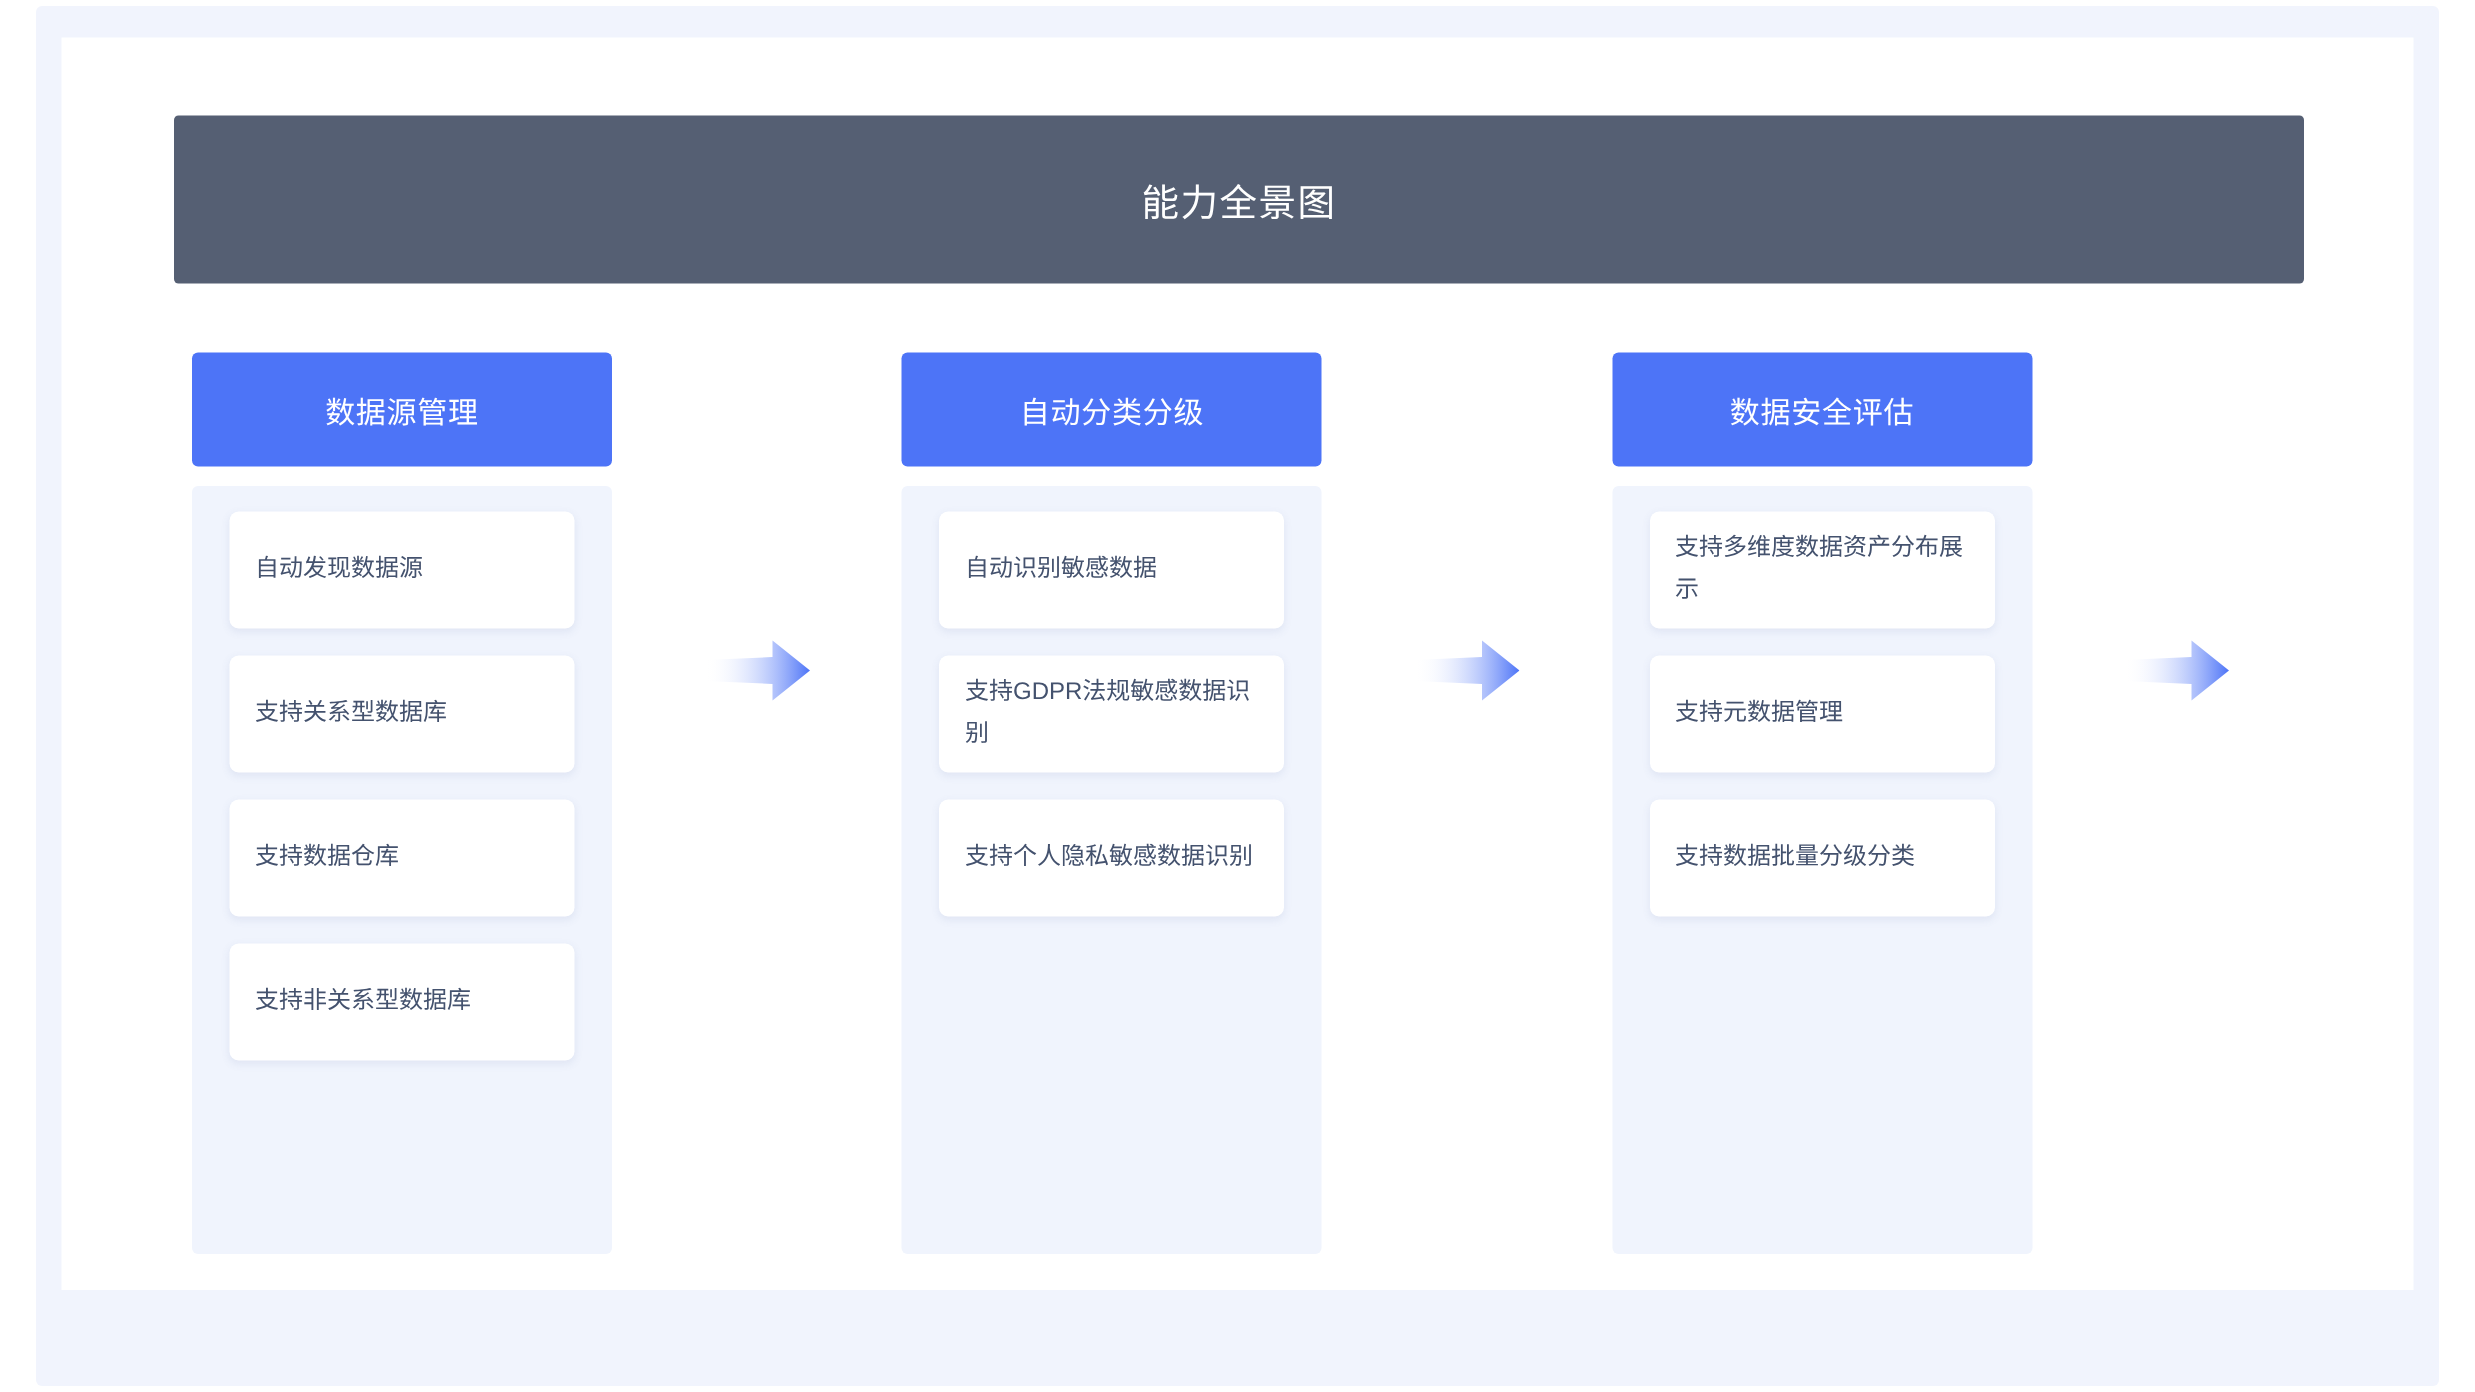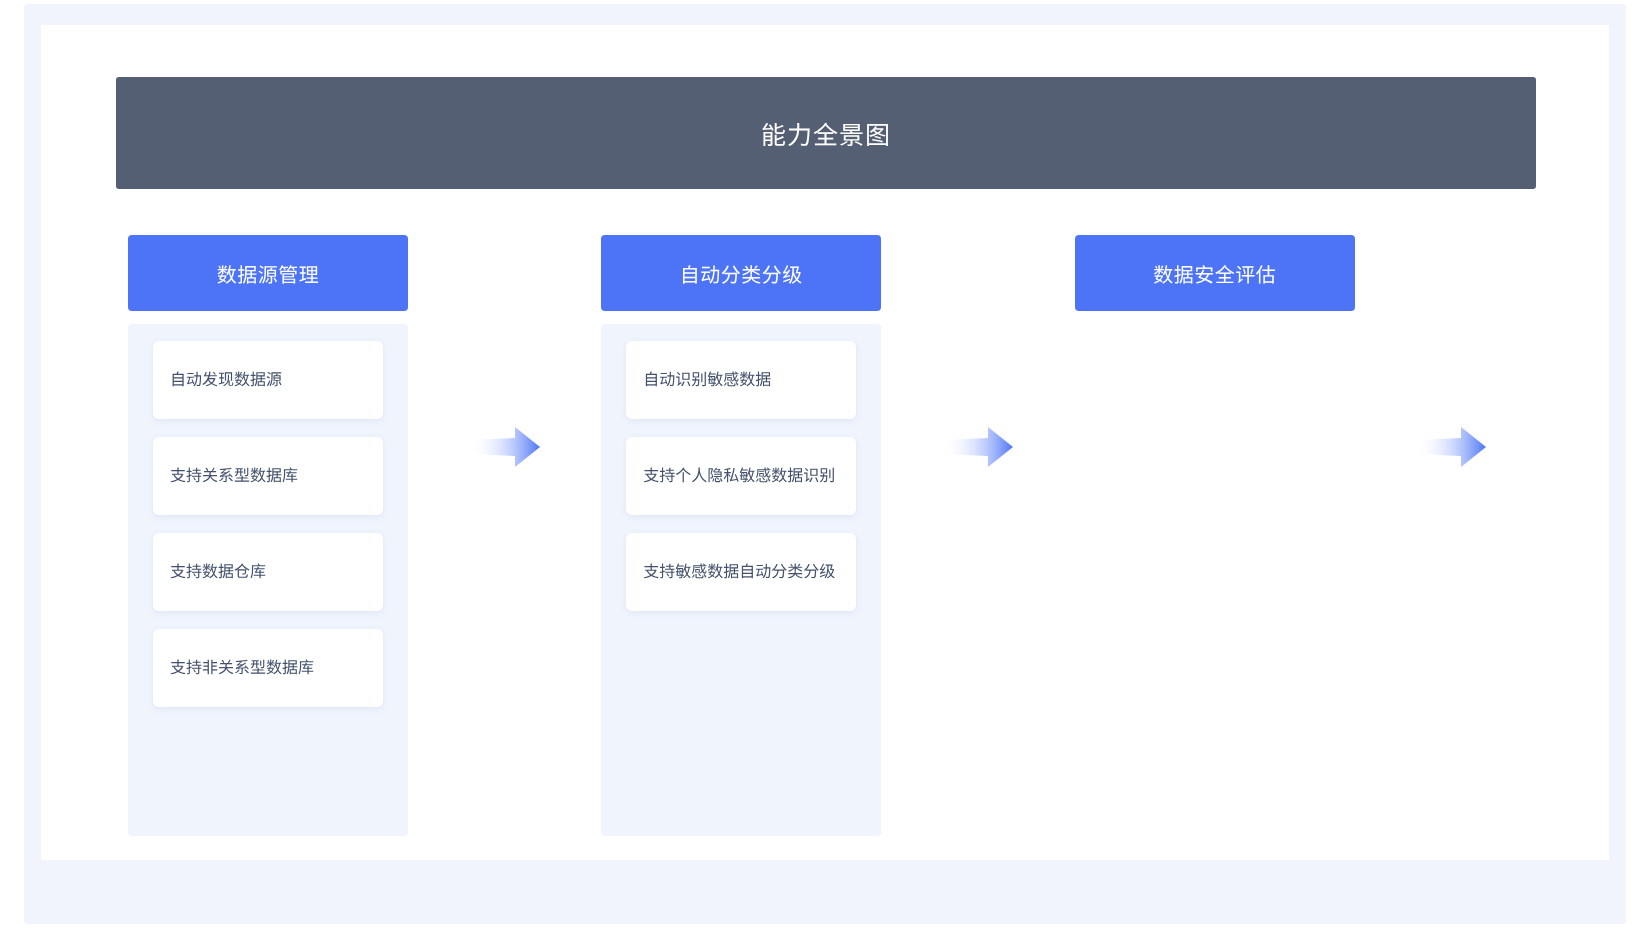--- a/index.html
+++ b/index.html
@@ -181,44 +181,55 @@
 
       <div class="column">
         <div class="col-header">
           <span class="col-header-text">自动分类分级</span>
         </div>
         <div class="col-panel">
           <div class="feature-card">
             <span class="feature-card-text">自动识别敏感数据</span>
           </div>
           <div class="feature-card">
+            <span class="feature-card-text">支持GDPR法规敏感数据识别</span>
+          </div>
+          <div class="feature-card">
             <span class="feature-card-text">支持个人隐私敏感数据识别</span>
-          </div>
-          <div class="feature-card">
-            <span class="feature-card-text">支持敏感数据自动分类分级</span>
           </div>
         </div>
       </div>
 
       <div class="arrow-gap">
         <svg class="arrow-icon" viewBox="0 0 70 44">
           <defs>
             <linearGradient id="agrad2" x1="0" y1="0" x2="1" y2="0">
               <stop offset="0%" stop-color="#ffffff" stop-opacity="0"></stop>
               <stop offset="100%" stop-color="#4d74f7" stop-opacity="1"></stop>
             </linearGradient>
           </defs>
           <path d="M0,15 L45,13 L45,2 L70,22 L45,42 L45,31 L0,29 Z" fill="url(#agrad2)"></path>
         </svg>
       </div>
 
       <div class="column">
         <div class="col-header">
           <span class="col-header-text">数据安全评估</span>
         </div>
+        <div class="col-panel">
+          <div class="feature-card">
+            <span class="feature-card-text">支持多维度数据资产分布展示</span>
+          </div>
+          <div class="feature-card">
+            <span class="feature-card-text">支持元数据管理</span>
+          </div>
+          <div class="feature-card">
+            <span class="feature-card-text">支持数据批量分级分类</span>
+          </div>
+        </div>
       </div>
 
       <div class="arrow-gap">
         <svg class="arrow-icon" viewBox="0 0 70 44">
           <defs>
             <linearGradient id="agrad3" x1="0" y1="0" x2="1" y2="0">
               <stop offset="0%" stop-color="#ffffff" stop-opacity="0"></stop>
               <stop offset="100%" stop-color="#4d74f7" stop-opacity="1"></stop>
             </linearGradient>
           </defs>

